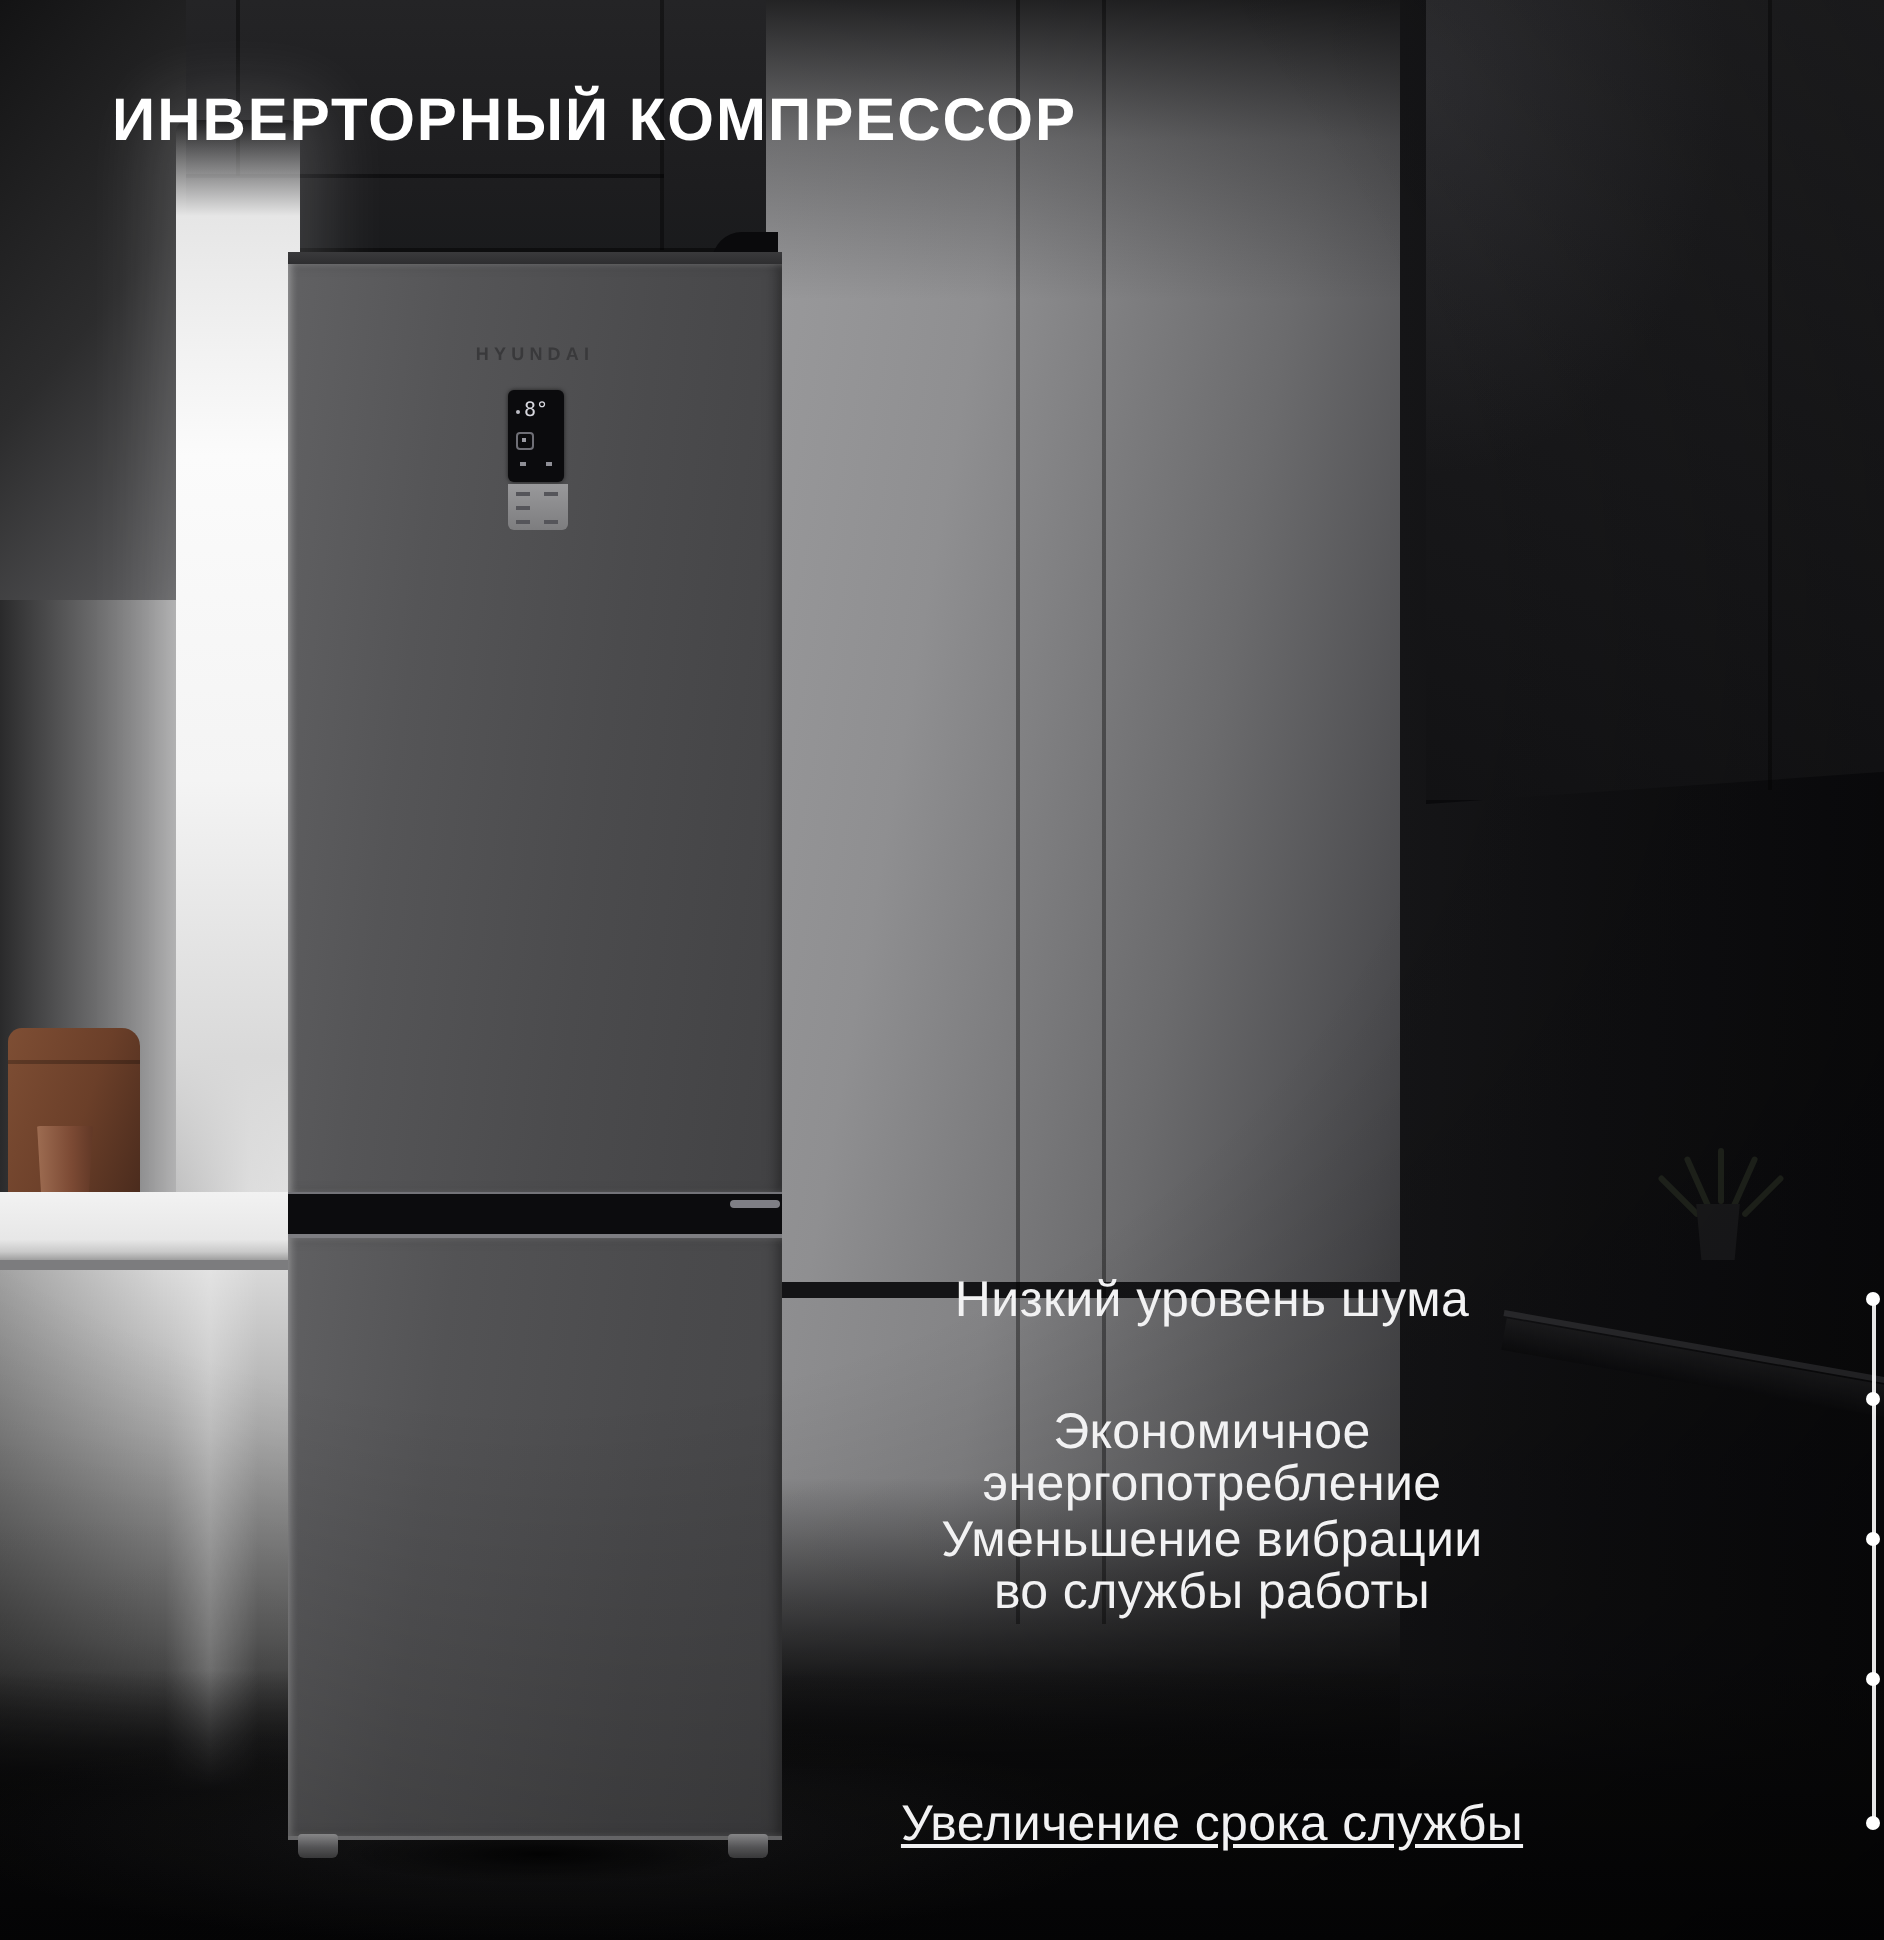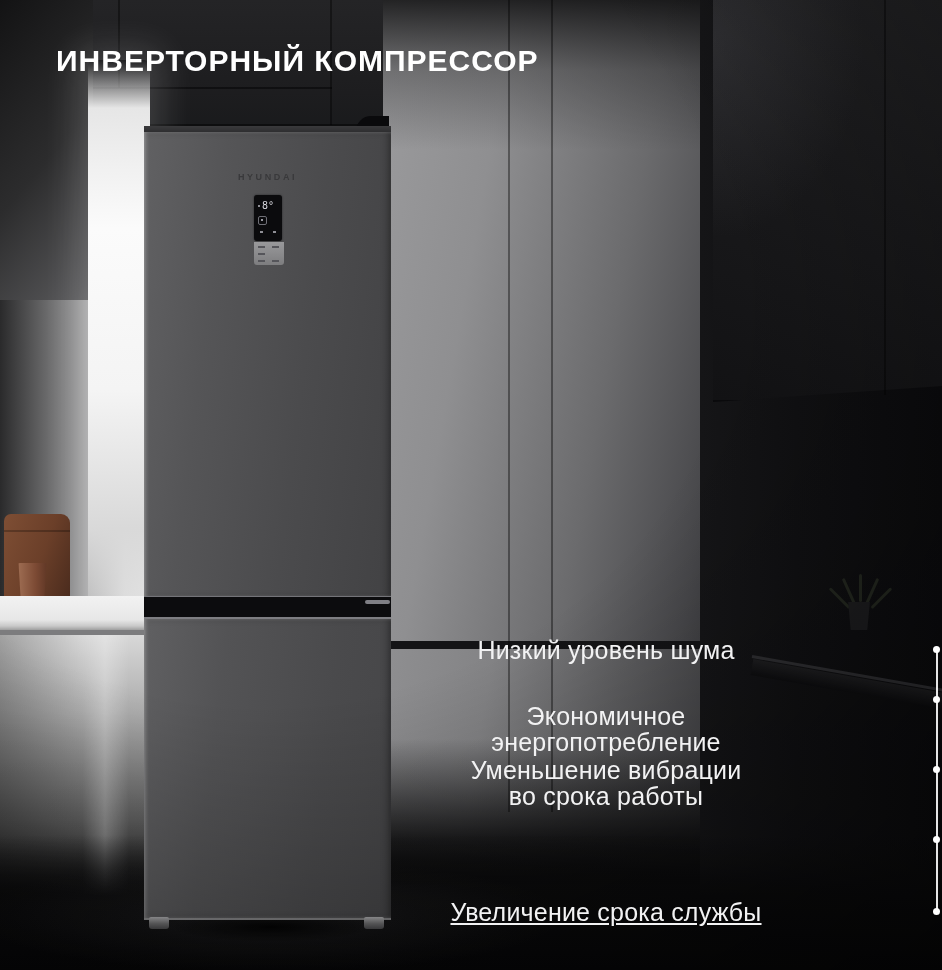--- a/index.html
+++ b/index.html
@@ -220,21 +220,21 @@
     <div class="bullet" style="top:646px;"></div>
 
     <div class="feature" style="top:687px;margin-top:16px;">
       <span class="feature-line">Экономичное</span>
       <span class="feature-line">энергопотребление</span>
     </div>
     <div class="bullet" style="top:696px;"></div>
 
     <div class="feature" style="top:757px;">
       <span class="feature-line">Уменьшение вибрации</span>
-      <span class="feature-line">во срока работы</span>
+      <span class="feature-line">во службы работы</span>
     </div>
     <div class="bullet" style="top:766px;"></div>
 
     <div class="bullet" style="top:836px;"></div>
 
     <div class="feature" style="top:899px;text-decoration:underline;">
       <span class="feature-line">Увеличение срока службы</span>
 
     </div>
     <div class="bullet" style="top:908px;"></div>

